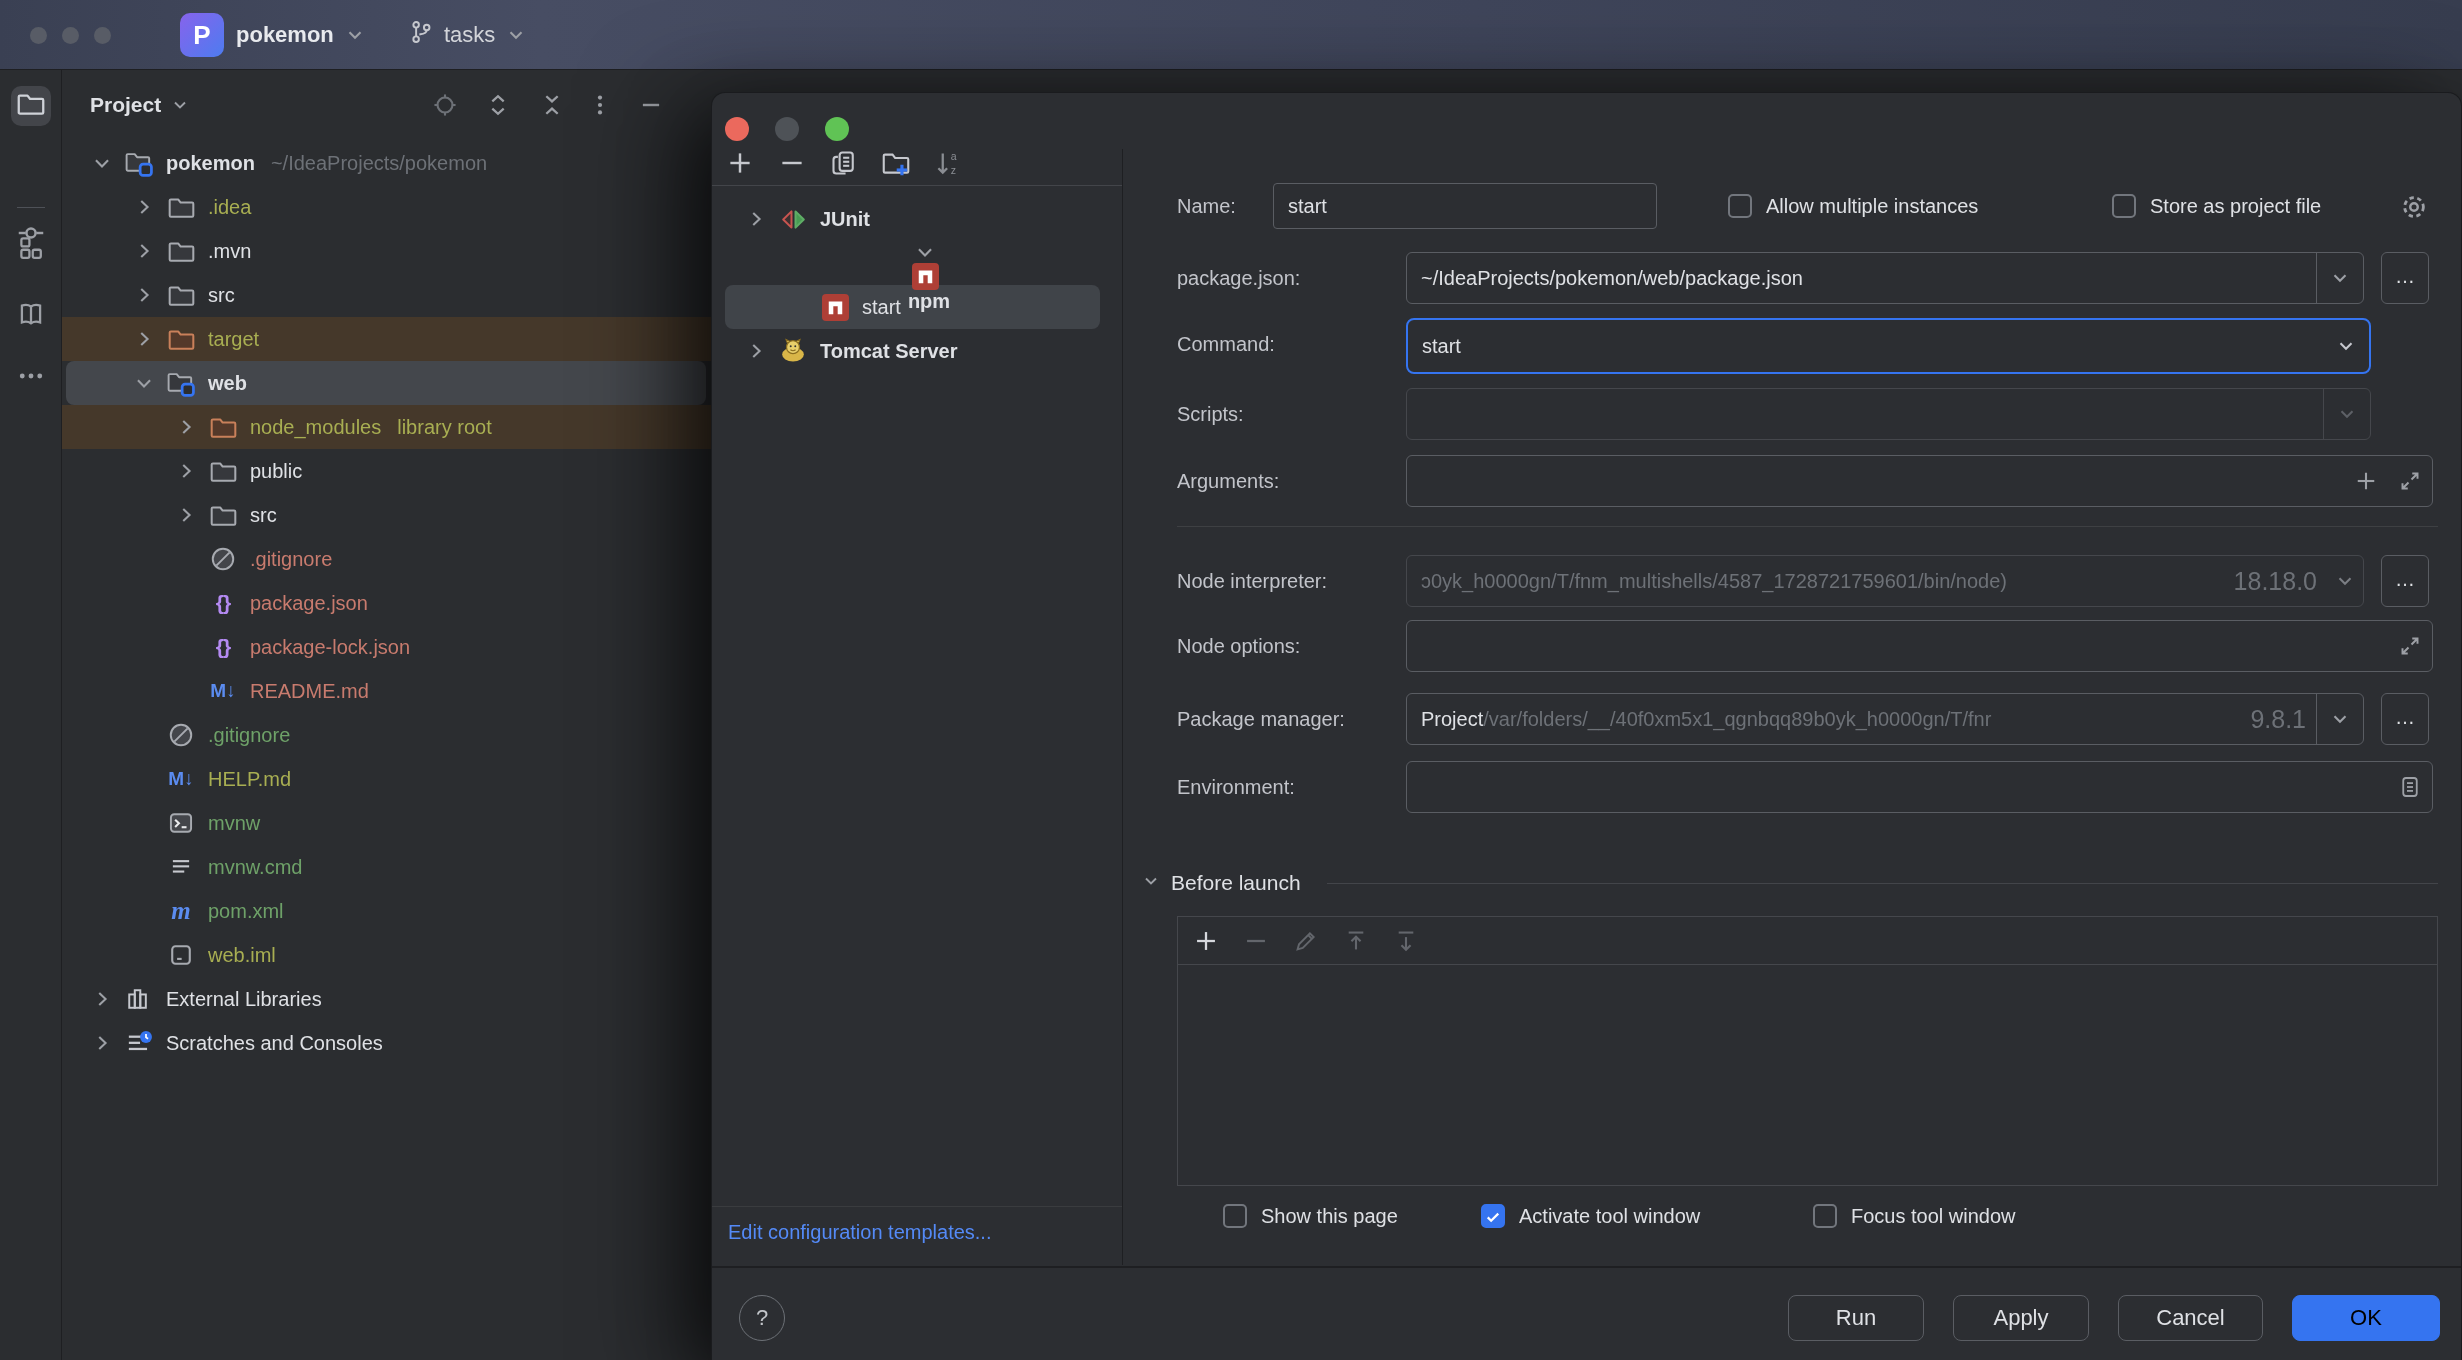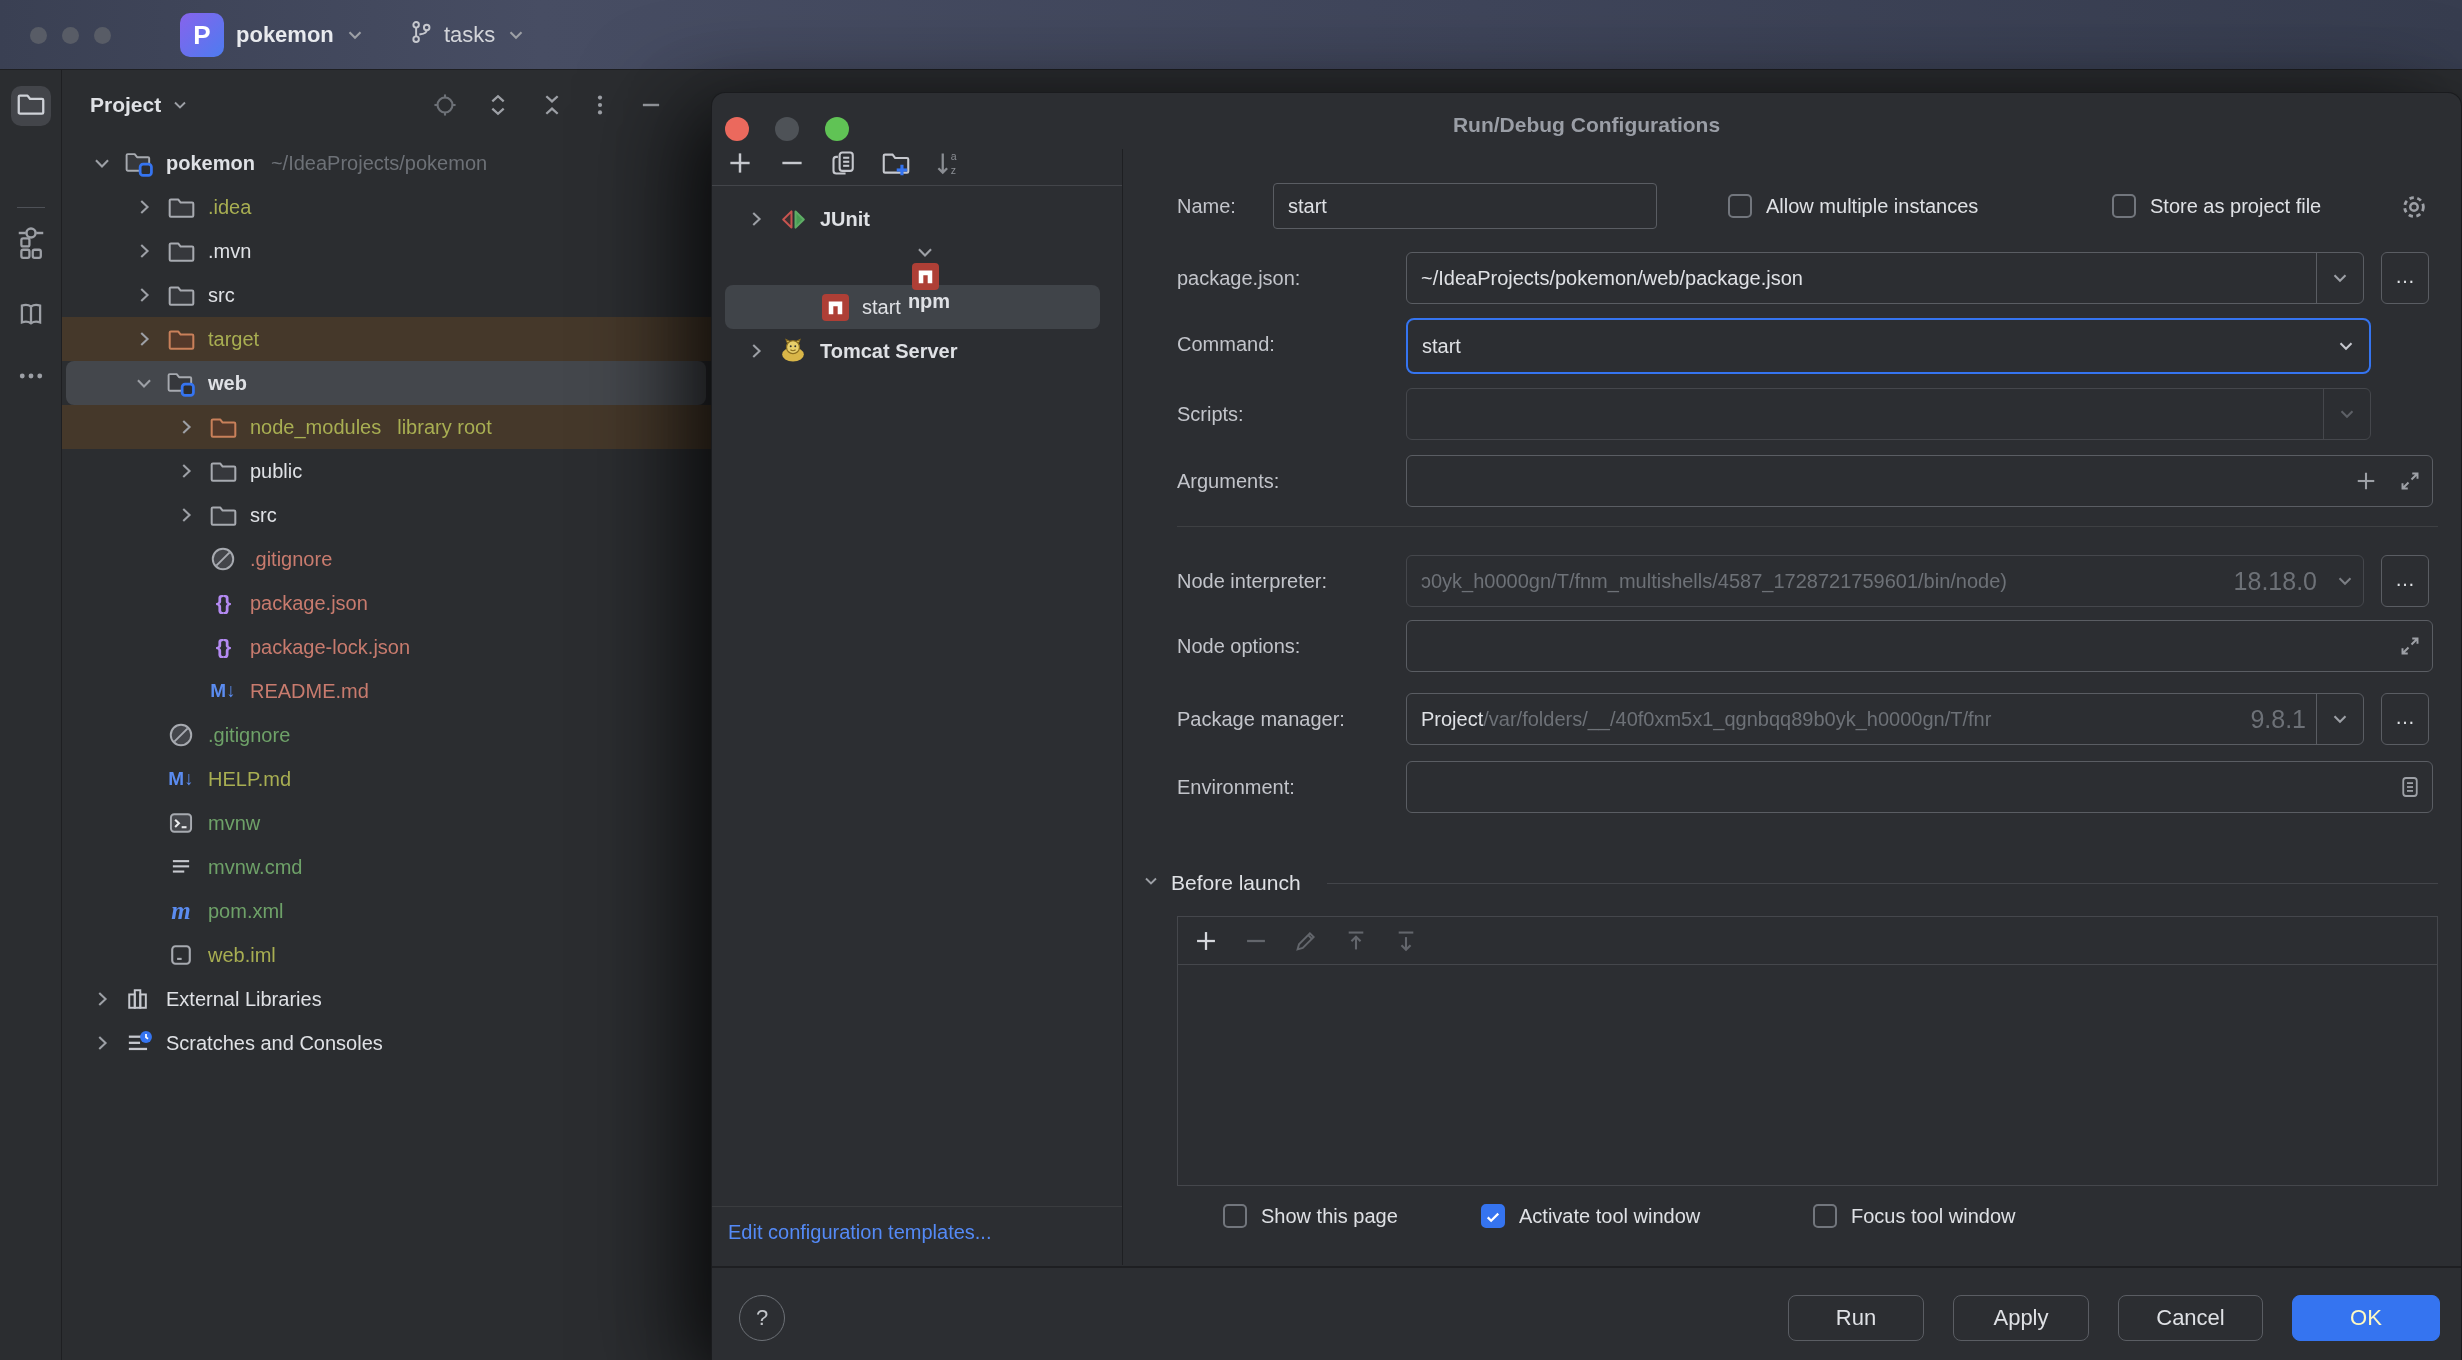--- a/index.html
+++ b/index.html
@@ -113,21 +113,21 @@
     align-items:center; justify-content:center; color:#6d7177; font-size:20px; }
 
   
   .bottom-hr { position:absolute; left:0; top:1173px; width:100%; height:2px; background:#1e1f22; }
   .helpbtn { position:absolute; left:27px; top:1202px; width:46px; height:46px; border-radius:50%;
     border:1px solid #6d7177; color:#c2c5ca; font-size:22px; display:flex; align-items:center;
     justify-content:center; background:transparent; }
   .btn { position:absolute; top:1202px; height:46px; border:1px solid #5a5d63; border-radius:8px;
     background:#2c2e32; color:#dfe1e5; font-size:22px; display:flex; align-items:center;
     justify-content:center; font-family:inherit; }
-  .btn.primary { background:#3574f0; border-color:#3574f0; color:#fef9c3; }
+  .btn.primary { background:#3574f0; border-color:#3574f0; color:#000000; }
 </style>
 </head>
 <body>
 
 <div class="screen">
 
   <div class="titlebar">
     <span class="tdot" style="left:30px"></span>
     <span class="tdot" style="left:62px"></span>
     <span class="tdot" style="left:94px"></span>
@@ -488,21 +488,20 @@
           </span>
           <span class="tlabel c-white">Scratches and Consoles</span>
         </div>
       </div>
   </div>
 
   <div class="dialog">
     <span class="ddot" style="left:13px; background:#eb695d"></span>
     <span class="ddot" style="left:63px; background:#4e5257"></span>
     <span class="ddot" style="left:113px; background:#60c355"></span>
-    <div class="dtitle">Run/Debug Configurations</div>
 
     <div class="dtoolbar">
       <span class="dtbtn" style="left:8px">
         <svg width="28" height="28" viewBox="0 0 16 16" stroke="#c6c8ce" stroke-width="1.4">
             <line x1="8" y1="2.5" x2="8" y2="13.5"></line>
             <line x1="2.5" y1="8" x2="13.5" y2="8"></line>
           </svg>
       </span>
       <span class="dtbtn" style="left:60px">
         <svg width="28" height="28" viewBox="0 0 16 16" stroke="#c6c8ce" stroke-width="1.4">

